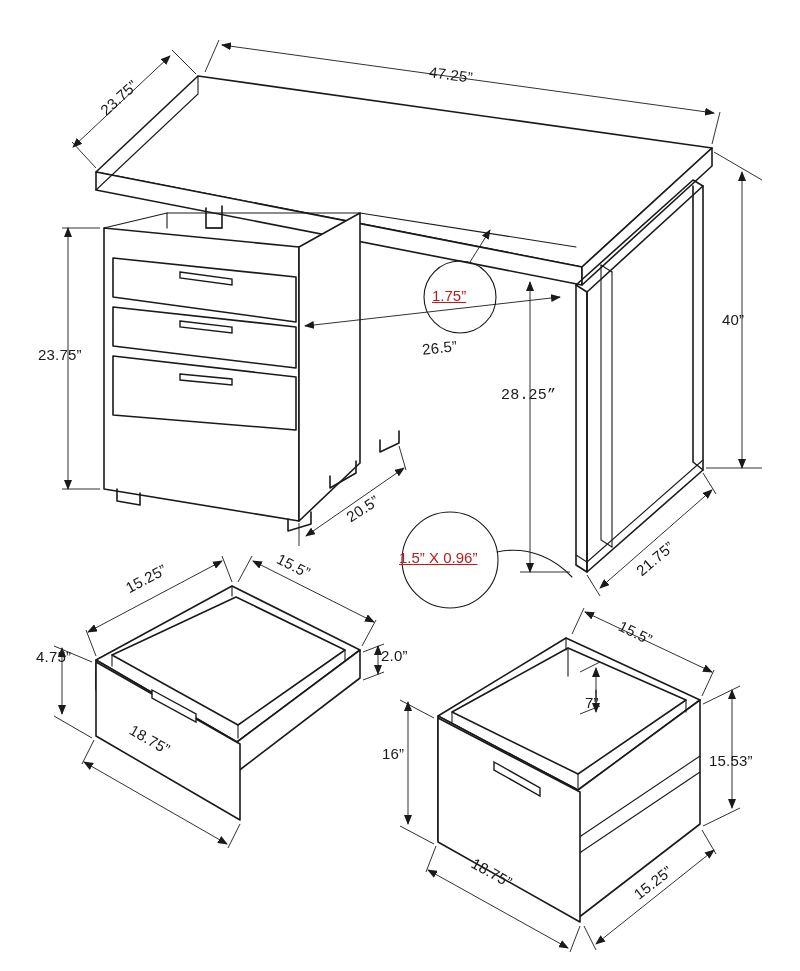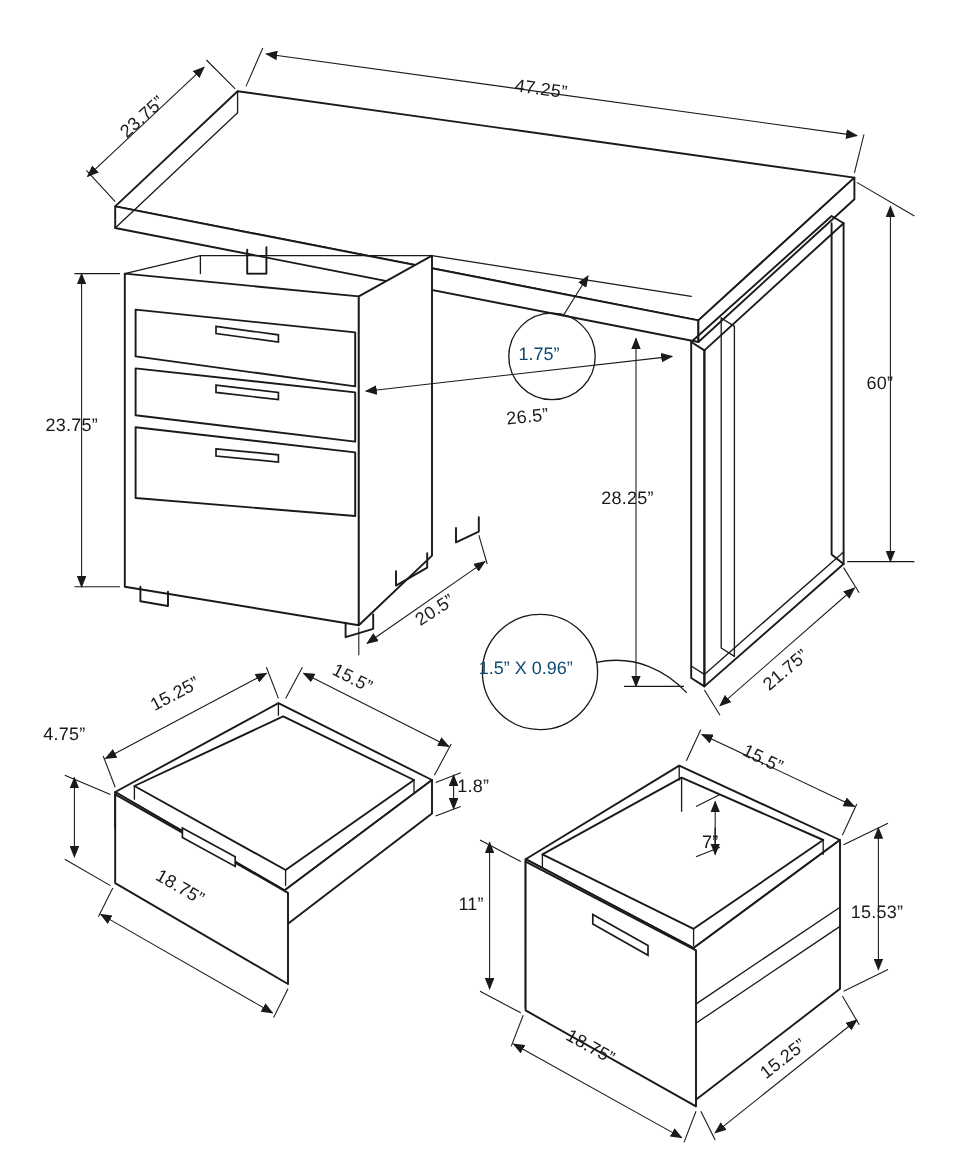--- a/index.html
+++ b/index.html
@@ -30,22 +30,23 @@
     font-size: 15px;
     color: #1a1a1a;
     white-space: nowrap;
     transform-origin: center center;
     letter-spacing: 0.2px;
   }
   .callout-label {
     position: absolute;
     font-family: "Liberation Sans", sans-serif;
     font-size: 15px;
-    color: #0c4a6e;
+    color: #b91c1c;
     white-space: nowrap;
+    text-decoration: underline;
   }
 </style>
 </head>
 <body>
 
 <div id="page">
 
   <svg id="diagram" viewBox="0 0 800 971" xmlns="http://www.w3.org/2000/svg">
     <defs>
       <marker id="arrow-end" markerWidth="10" markerHeight="8" refX="9" refY="4" orient="auto" markerUnits="userSpaceOnUse">
@@ -230,51 +231,51 @@
       <path class="ext" d="M584,926 L596,950"></path>
       <path class="ext" d="M702,830 L716,854"></path>
       <path class="dimline" d="M596,944 L714,850"></path>
     </g>
   </svg>
 
   <div class="dim-label" style="left:429px; top:66px; transform:rotate(7.8deg);">47.25”</div>
 
   <div class="dim-label" style="left:97px; top:89px; transform:rotate(-42deg);">23.75”</div>
 
-  <div class="dim-label" style="left:722px; top:311px;">60”</div>
+  <div class="dim-label" style="left:722px; top:311px;">40”</div>
 
   <div class="dim-label" style="left:38px; top:346px;">23.75”</div>
 
-  <div class="dim-label" style="left:501px; top:407px;">28.25”</div>
+  <div class="dim-label" style="left:501px; top:387px;font-family:Liberation Mono, monospace;">28.25”</div>
 
   <div class="dim-label" style="left:422px; top:339px; transform:rotate(-6deg);">26.5”</div>
 
   <div class="dim-label" style="left:345px; top:500px; transform:rotate(-33deg);">20.5”</div>
 
   <div class="dim-label" style="left:633px; top:550px; transform:rotate(-40deg);">21.75”</div>
 
   <div class="callout-label" style="left:432px; top:287px;">1.75”</div>
 
   <div class="callout-label" style="left:399px; top:549px;">1.5” X 0.96”</div>
 
   <div class="dim-label" style="left:124px; top:570px; transform:rotate(-28deg);">15.25”</div>
 
   <div class="dim-label" style="left:276px; top:557px; transform:rotate(27deg);">15.5”</div>
 
-  <div class="dim-label" style="left:36px; top:604px;">4.75”</div>
-
-  <div class="dim-label" style="left:381px; top:647px;">1.8”</div>
+  <div class="dim-label" style="left:36px; top:648px;">4.75”</div>
+
+  <div class="dim-label" style="left:381px; top:647px;">2.0”</div>
 
   <div class="dim-label" style="left:128px; top:731px; transform:rotate(30deg);">18.75”</div>
 
   <div class="dim-label" style="left:618px; top:624px; transform:rotate(26deg);">15.5”</div>
 
   <div class="dim-label" style="left:585px; top:694px;">7”</div>
 
-  <div class="dim-label" style="left:382px; top:745px;">11”</div>
+  <div class="dim-label" style="left:382px; top:745px;">16”</div>
 
   <div class="dim-label" style="left:709px; top:752px;">15.53”</div>
 
   <div class="dim-label" style="left:470px; top:864px; transform:rotate(29deg);">18.75”</div>
 
   <div class="dim-label" style="left:631px; top:874px; transform:rotate(-38deg);">15.25”</div>
 
 </div>
 
 </body></html>

